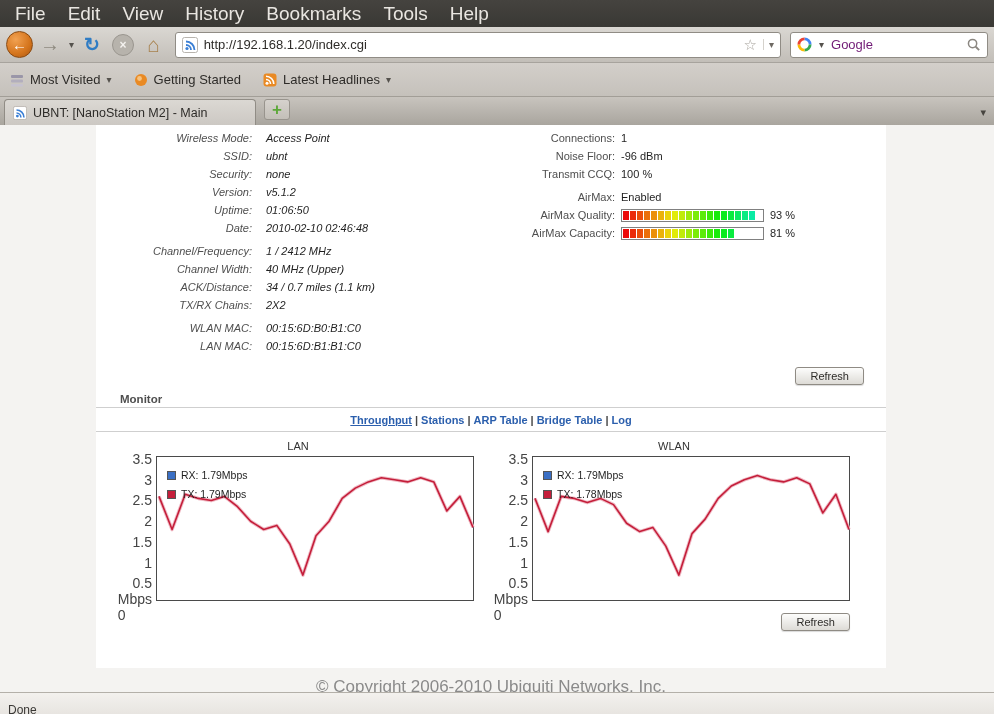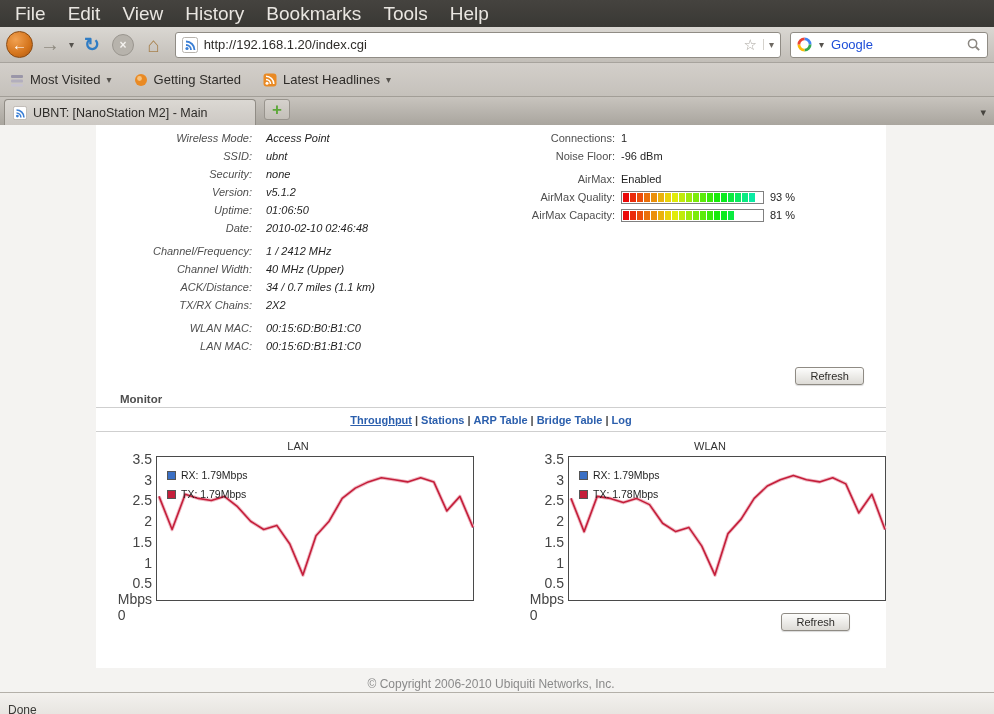--- a/index.html
+++ b/index.html
@@ -24,21 +24,21 @@
   .home-icon { color:#a8824e; font-size:21px; padding:0 6px; }
 
   .urlbar { flex:1; height:26px; background:#fff; border:1px solid #908c85; border-radius:3px;
             display:flex; align-items:center; padding:0 6px; gap:6px; margin:0 6px; }
   .url-text { flex:1; font-size:13px; color:#2e2c29; white-space:nowrap; overflow:hidden; }
   .star-icon { color:#a8a49d; font-size:15px; }
   .url-caret { color:#6e6a64; font-size:10px; border-left:1px solid #d5d2cc; padding-left:5px; }
 
   .searchbox { width:198px; height:26px; background:#fff; border:1px solid #908c85; border-radius:3px;
                display:flex; align-items:center; padding:0 6px; gap:5px; }
-  .search-placeholder { flex:1; font-size:13px; color:#1d4ed8; }
+  .search-placeholder { flex:1; font-size:13px; color:#701a75; }
 
   .bookmarksbar { height:34px; background:linear-gradient(#d3cfca,#c5c1bb); border-bottom:1px solid #a29e97;
                   display:flex; align-items:center; padding:0 10px; gap:22px; font-size:13px; color:#2e2c29; }
   .bm-item { display:flex; align-items:center; gap:6px; cursor:default; }
   .bm-caret { color:#55524d; font-size:10px; }
 
   .tabbar { height:28px; background:linear-gradient(#c8c4be,#a9a59e); display:flex; 
             padding:2px 4px 0; position:relative; }
   .tab { width:252px; height:26px; background:linear-gradient(#dbd8d3,#ccc8c3); border:1px solid #908c85; border-bottom:none;
          border-radius:4px 4px 0 0; display:flex; align-items:center; gap:6px; padding:0 8px; font-size:12.5px; color:#2e2c29; }
@@ -70,31 +70,31 @@
                    background:linear-gradient(#fdfdfc,#dddbd6); border:1px solid #8f8b84; border-radius:3px;
                    box-shadow:0 1px 1px rgba(0,0,0,.15); cursor:pointer; }
 
   .monitor-title { margin:8px 0 2px 24px; font-weight:bold; font-size:11.5px; color:#4f4f4f; }
   .hr { border-top:1px solid #cfcfcf; }
   .links-row { text-align:center; padding:6px 0 5px; font-size:11px; color:#444; }
   .mlink { color:#2b5fad; text-decoration:none; font-weight:bold; }
   .mlink.active { text-decoration:underline; }
   .lsep { color:#444; padding:0 3px; font-weight:bold; }
 
-  .charts-row { display:flex; padding-left:26px; gap:24px; margin-top:8px;justify-content:space-between; }
+  .charts-row { display:flex; padding-left:26px; gap:24px; margin-top:8px; }
   .chart-title { text-align:center; font-size:11px; color:#333; margin-bottom:4px; }
   .chart-body { display:flex; }
   .yaxis { width:34px; position:relative; height:145px; font-size:14px; color:#444; }
   .ytick { position:absolute; right:4px; }
   .plot { width:318px; height:145px; border:1px solid #4a4a4a; position:relative; background:#fff; }
   .legend { position:absolute; left:10px; top:12px; }
   .legend-row { display:flex; align-items:center; gap:5px; margin-bottom:7px; font-size:10.5px; color:#1f1f1f; }
   .legend-swatch { width:9px; height:9px; border:1px solid #555; }
 
-  .footer { position:absolute; left:96px; top:552px; width:790px; text-align:center; font-size:12px; color:#8a8a8a; }
+  .footer { position:absolute; left:96px; top:552px; width:790px; text-align:center; font-size:17px; color:#8a8a8a; }
 
   .statusbar { height:34px; background:linear-gradient(#f3f1ee,#e1ded9); border-top:1px solid #b4b0a9;
                display:flex; align-items:center; padding-left:8px; font-size:12px; color:#3a3835; }
   svg { display:block; }
 </style>
 </head>
 <body>
 
 <div class="menubar">
   <span class="menu-item">File</span>
@@ -259,20 +259,24 @@
       </div>
 
       <div class="scol-right">
         <div class="srow">
             <span class="lbl">Connections:</span>
             <span class="val">1</span>
           </div>
         <div class="srow">
             <span class="lbl">Noise Floor:</span>
             <span class="val">-96 dBm</span>
+          </div>
+        <div class="srow">
+            <span class="lbl">Transmit CCQ:</span>
+            <span class="val">100 %</span>
           </div>
         <div class="srow gap-top">
             <span class="lbl">AirMax:</span>
             <span class="val">Enabled</span>
           </div>
         <div class="srow">
           <span class="lbl">AirMax Quality:</span>
           <span class="airmax-bar">
               <span class="amseg" style="background: rgb(235, 10, 10);"></span>
               <span class="amseg" style="background: rgb(235, 43, 10);"></span>

